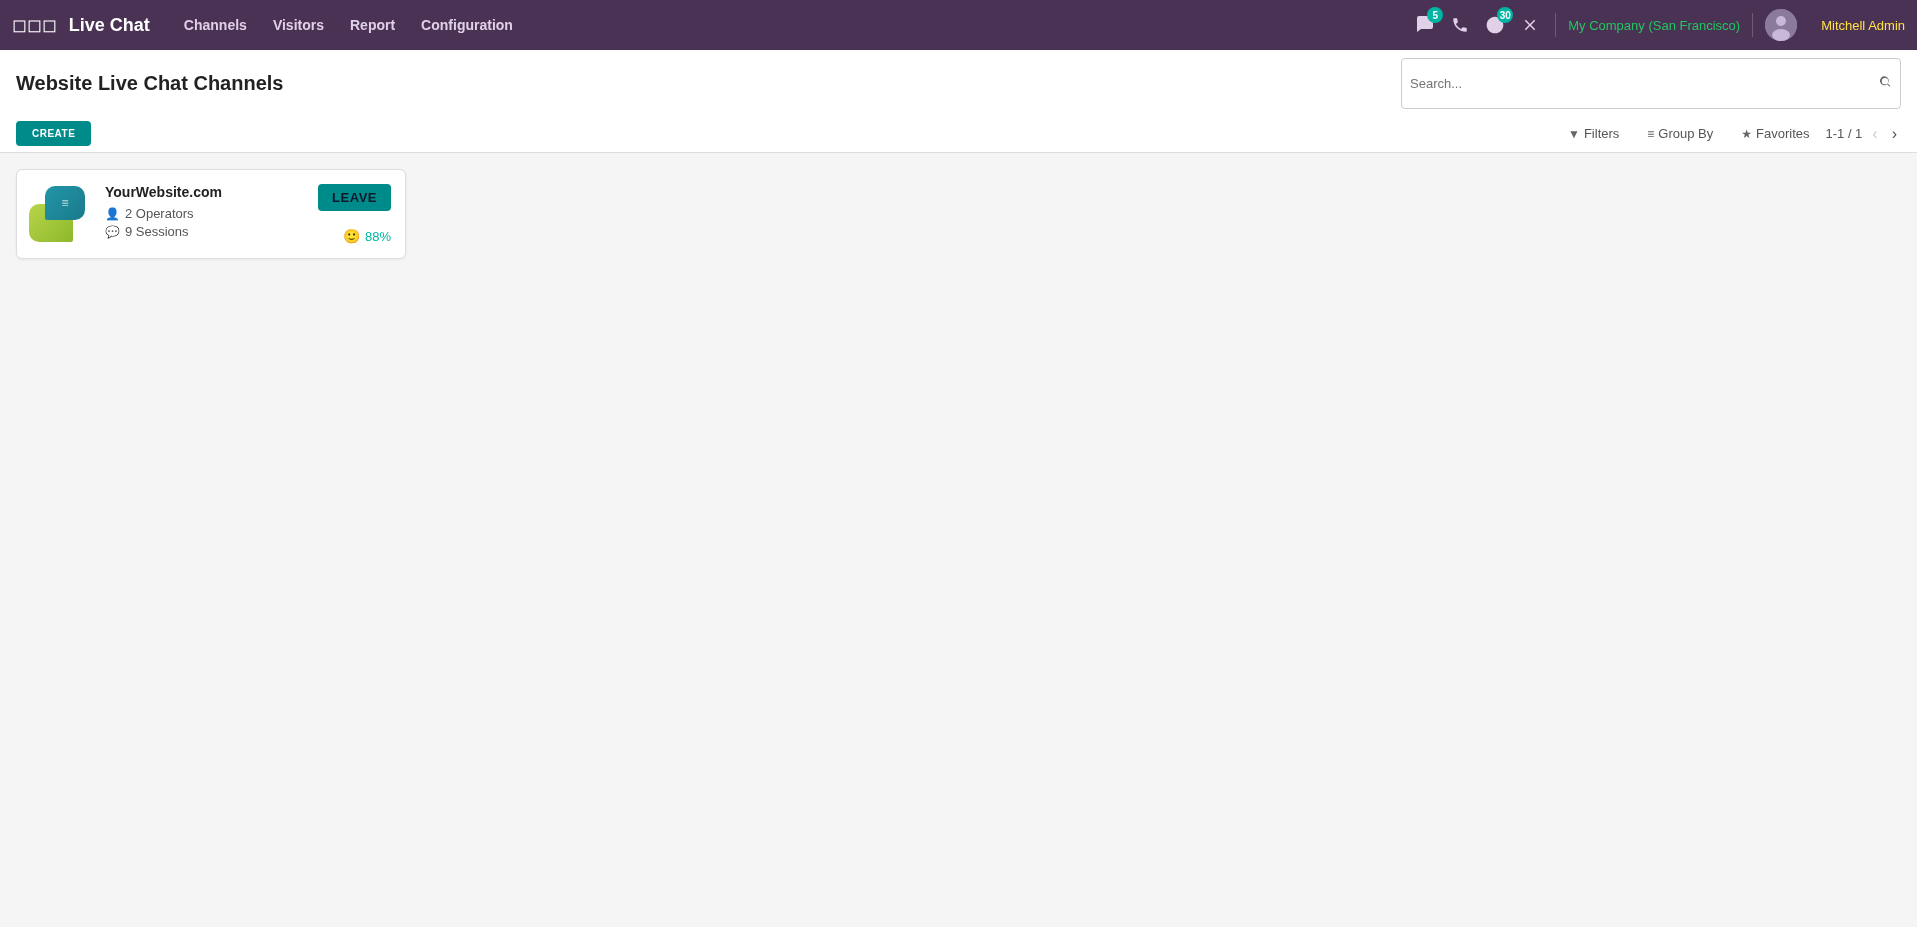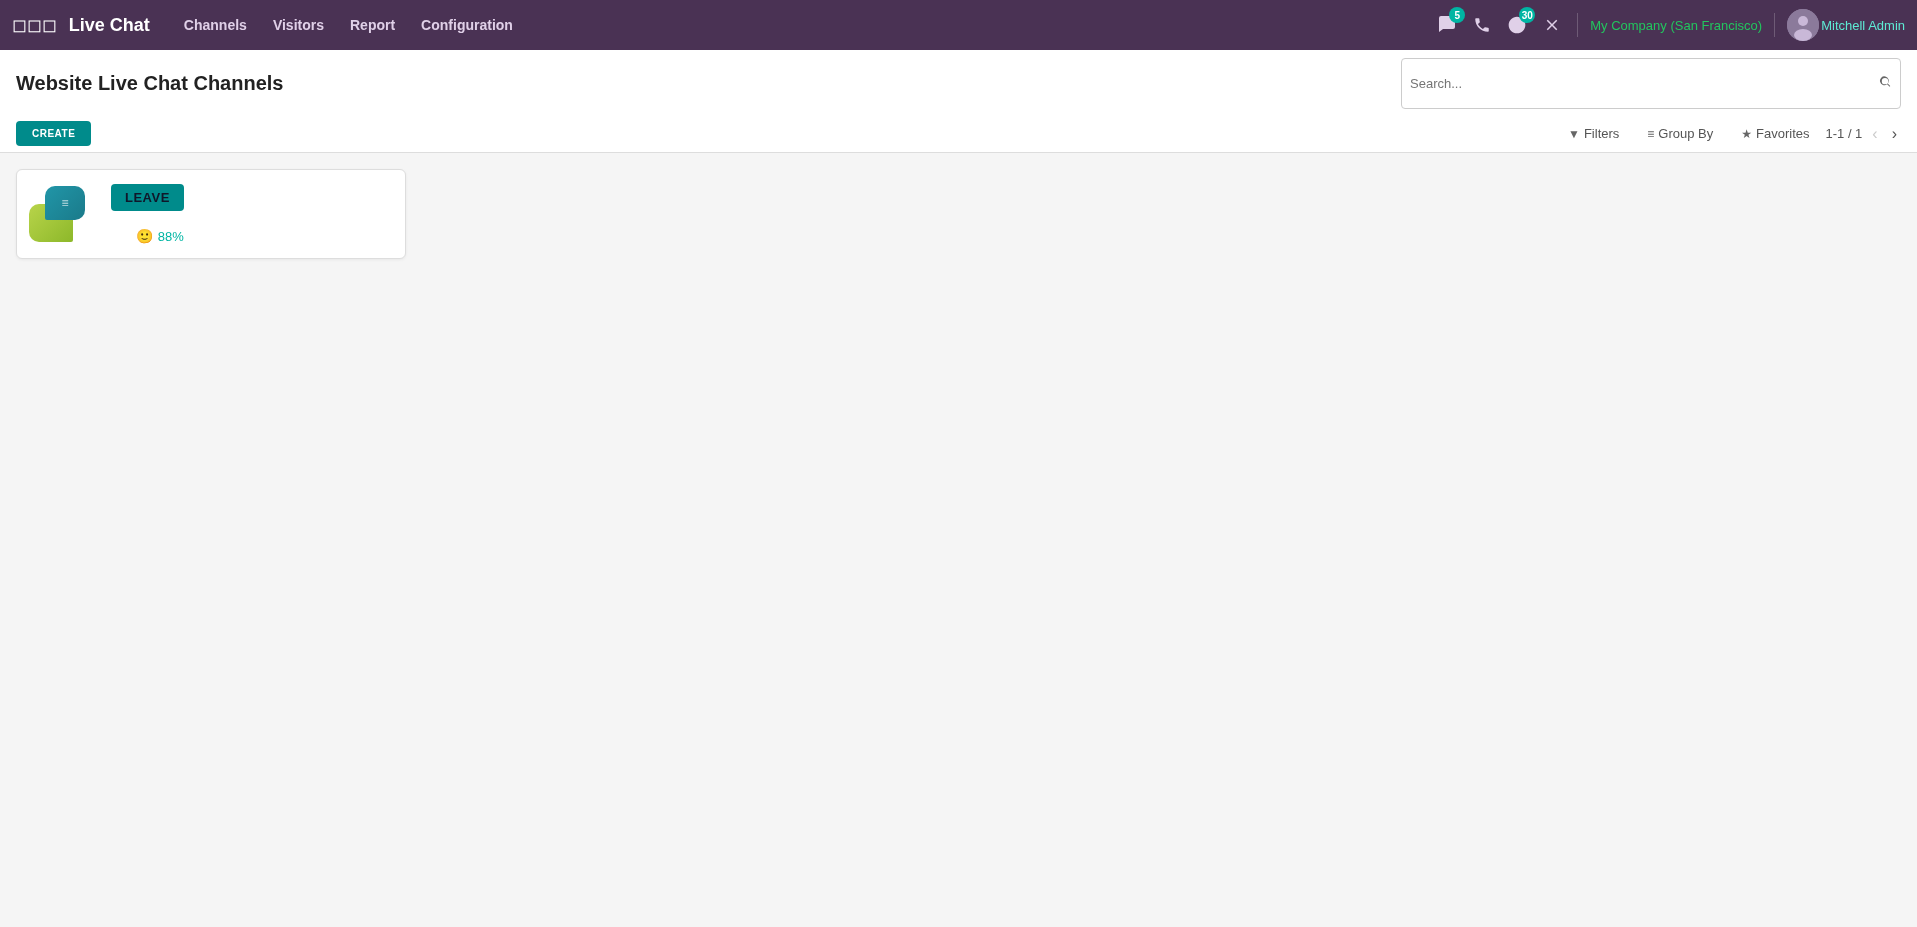--- a/index.html
+++ b/index.html
@@ -78,22 +78,22 @@
     }
     .topnav-company {
       color: #22c55e;
       font-size: 13px;
       cursor: pointer;
       white-space: nowrap;
     }
     .topnav-user {
       display: flex;
       align-items: center;
-      gap: 2px;
-      color: #5eead4;
+      gap: 24px;
+      color: #fde047;
       font-size: 13px;
       cursor: pointer;
     }
     .topnav-avatar {
       width: 32px;
       height: 32px;
       border-radius: 50%;
       background: #8b7a9b;
       display: flex;
       align-items: center;
@@ -423,20 +423,33 @@
 
     <div class="channel-card">
 
       <div class="channel-card-logo">
         <div class="chat-logo-icon">
           <div class="chat-bubble-back"></div>
           <div class="chat-bubble-front"></div>
         </div>
       </div>
 
+      <div class="channel-card-info">
+        <div class="channel-name">YourWebsite.com</div>
+        <div class="channel-meta">
+          <div class="channel-meta-item">
+            <span class="meta-icon">👤</span>
+            <span>2 Operators</span>
+          </div>
+          <div class="channel-meta-item">
+            <span class="meta-icon">💬</span>
+            <span>9 Sessions</span>
+          </div>
+        </div>
+      </div>
 
       <div class="channel-card-actions">
         <button class="btn-leave">LEAVE</button>
         <div class="satisfaction-score">
           <span class="smiley">🙂</span>
           <span>88%</span>
         </div>
       </div>
 
     </div>

